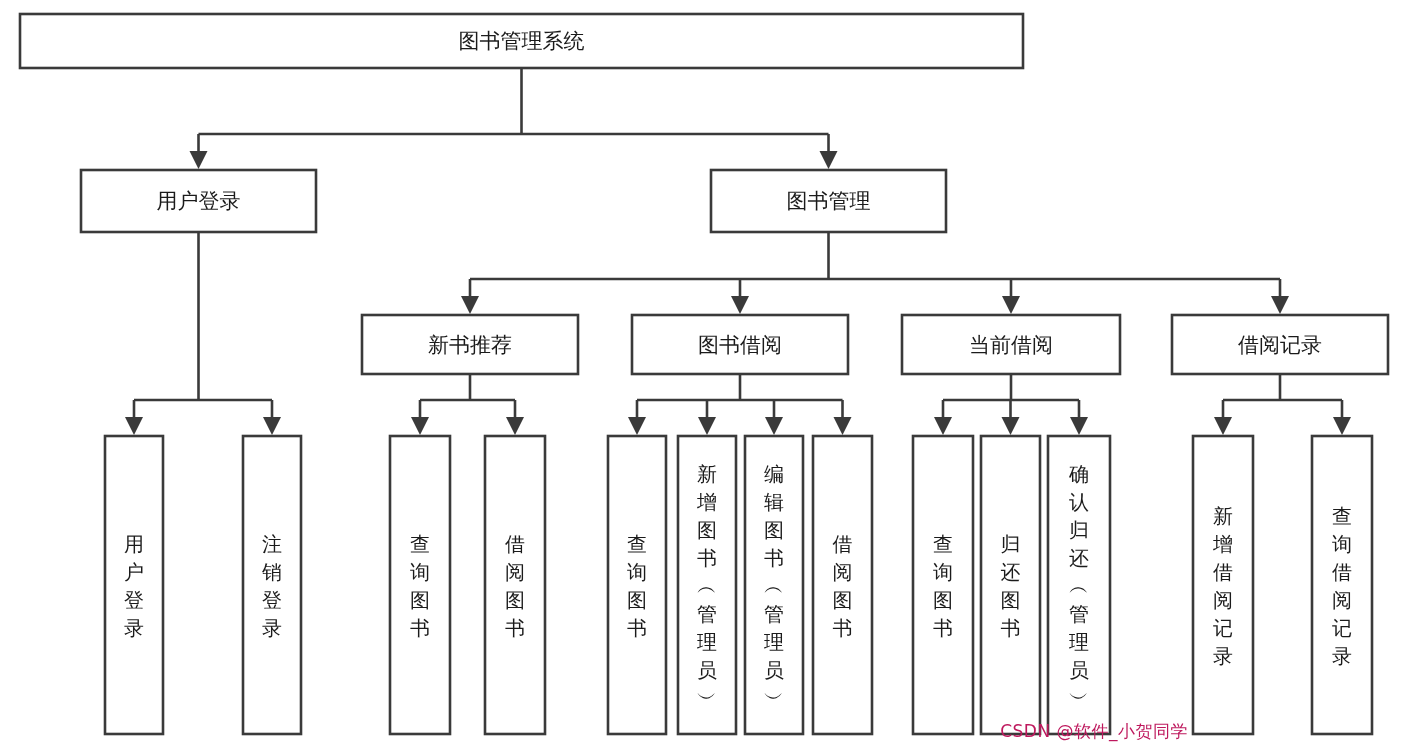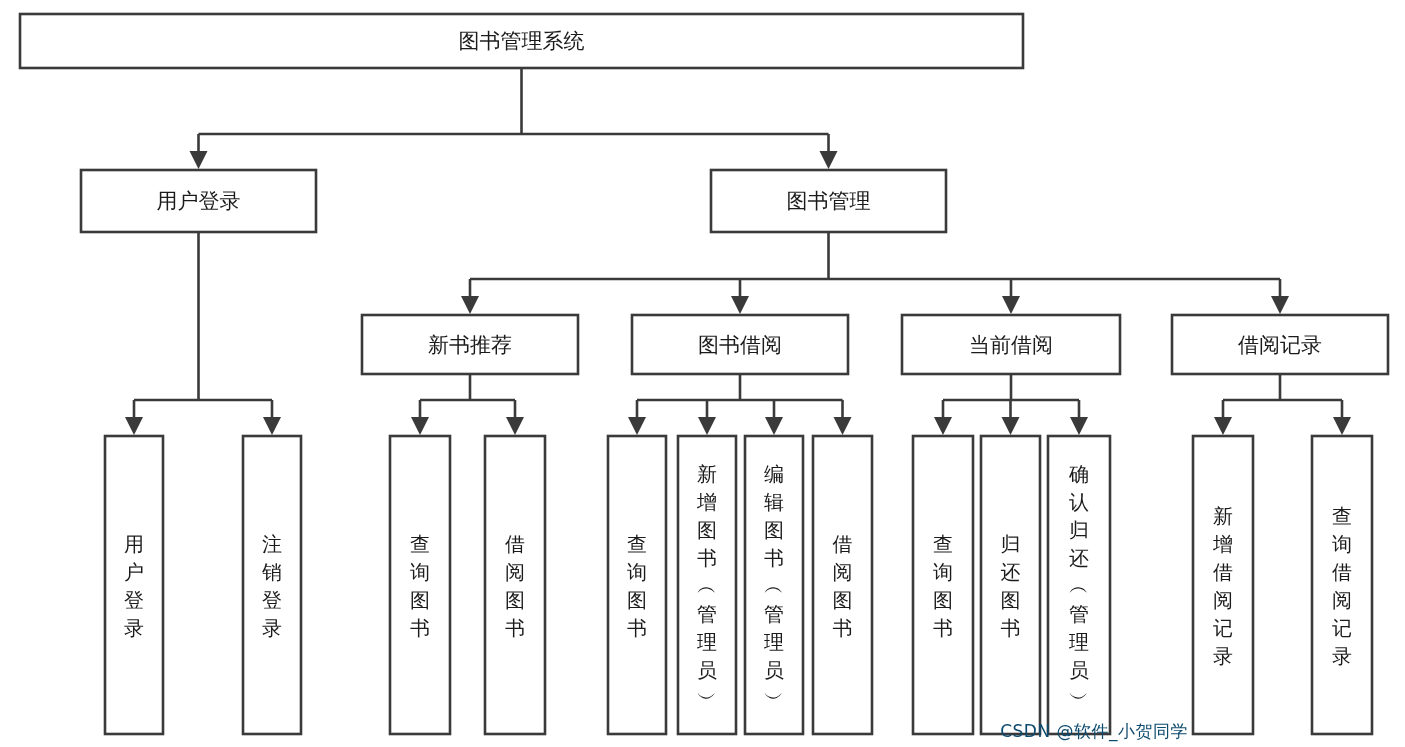--- a/index.html
+++ b/index.html
@@ -53,21 +53,21 @@
     font-size: 20px;
     fill: #1b1b1b;
     text-anchor: middle;
   }
   .watermark {
     position: absolute;
     right: 8px;
     bottom: 4px;
     font-family: "DejaVu Sans", "Liberation Sans", sans-serif;
     font-size: 17px;
-    color: #0c4a6e;
+    color: #be185d;
     white-space: nowrap;
     letter-spacing: 0.5px;
     pointer-events: none;
   }
 </style>
 </head>
 <body>
 
 <div id="diagram-root">
   <svg class="tree" viewBox="0 0 1405 747">

